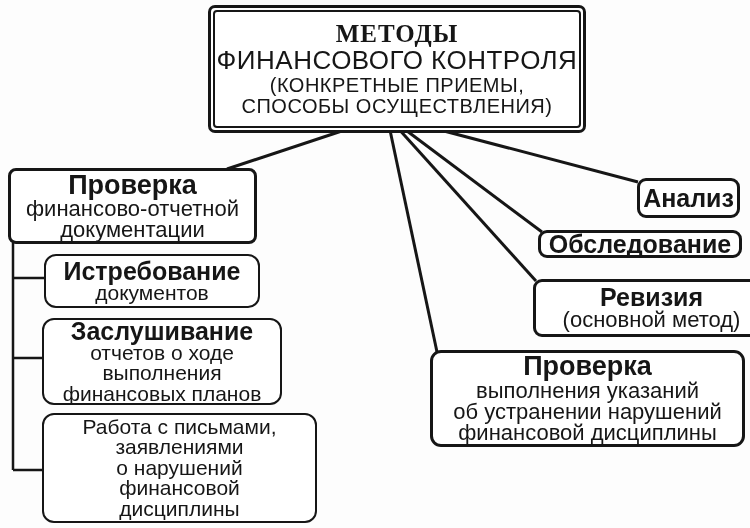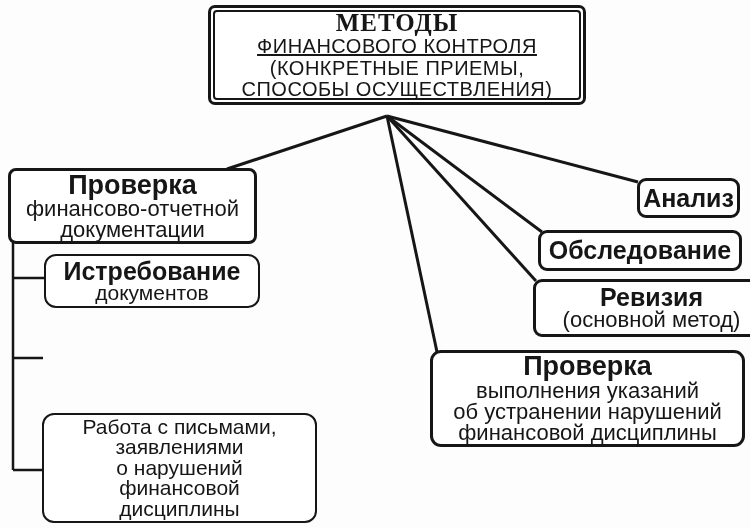--- a/index.html
+++ b/index.html
@@ -26,39 +26,39 @@
     flex-direction:column;
     justify-content:center;
     align-items:center;
     text-align:center;
     line-height:0.97;
   }
   .round{border-radius:9px;}
   .square{border-width:2.5px;border-radius:12px;}
 
   
-  #n-root{left:208px;top:5px;width:378px;height:100px;border-radius:7px;padding:2px;}
+  #n-root{left:208px;top:5px;width:378px;height:128px;border-radius:7px;padding:2px;}
   #n-root .inner{
     width:100%;height:100%;
     border:2px solid var(--ink);border-radius:4px;
     display:flex;flex-direction:column;justify-content:center;align-items:center;
     line-height:1.06;
   }
   #n-check-doc{left:8px;top:168px;width:249px;height:76px;border-radius:8px;}
   #n-demand{left:44px;top:254px;width:216px;height:54px;}
   #n-hearing{left:42px;top:318px;width:240px;height:87px;}
   #n-letters{left:42px;top:413px;width:275px;height:110px;}
   #n-analysis{left:637px;top:178px;width:103px;height:40px;}
-  #n-inspection{left:538px;top:230px;width:204px;height:41px;align-items:center;}
+  #n-inspection{left:538px;top:230px;width:204px;height:28px;align-items:center;}
   #n-revision{left:533px;top:279px;width:237px;height:58px;}
   #n-check-exec{left:430px;top:350px;width:315px;height:97px;border-radius:11px;}
 
   
   .t-serif-b{font-family:"Liberation Serif",serif;font-weight:700;font-size:25px;letter-spacing:1px;}
-  .t-big{font-size:20px;font-weight:400;letter-spacing:0.5px;text-decoration:underline;}
+  .t-big{font-size:26px;font-weight:400;letter-spacing:0.5px;}
   .t-cap-b{font-size:20px;font-weight:400;letter-spacing:0.5px;}
   .t-title{font-size:27px;font-weight:700;}
   .t-title-lg{font-size:25px;font-weight:700;}
   .t-body{font-size:21px;font-weight:400;}
   .t-body-lg{font-size:22px;font-weight:400;}
 </style>
 </head>
 <body>
 
 <div class="stage">
@@ -85,20 +85,26 @@
     <div class="t-title">Проверка</div>
     <div class="t-body-lg">финансово-отчетной</div>
     <div class="t-body-lg">документации</div>
   </div>
 
   <div class="node square" id="n-demand">
     <div class="t-title-lg">Истребование</div>
     <div class="t-body">документов</div>
   </div>
 
+  <div class="node square" id="n-hearing">
+    <div class="t-title-lg">Заслушивание</div>
+    <div class="t-body">отчетов о ходе</div>
+    <div class="t-body">выполнения</div>
+    <div class="t-body">финансовых планов</div>
+  </div>
 
   <div class="node square" id="n-letters">
     <div class="t-body">Работа с письмами,</div>
     <div class="t-body">заявлениями</div>
     <div class="t-body">о нарушений</div>
     <div class="t-body">финансовой</div>
     <div class="t-body">дисциплины</div>
   </div>
 
   <div class="node round" id="n-analysis">

